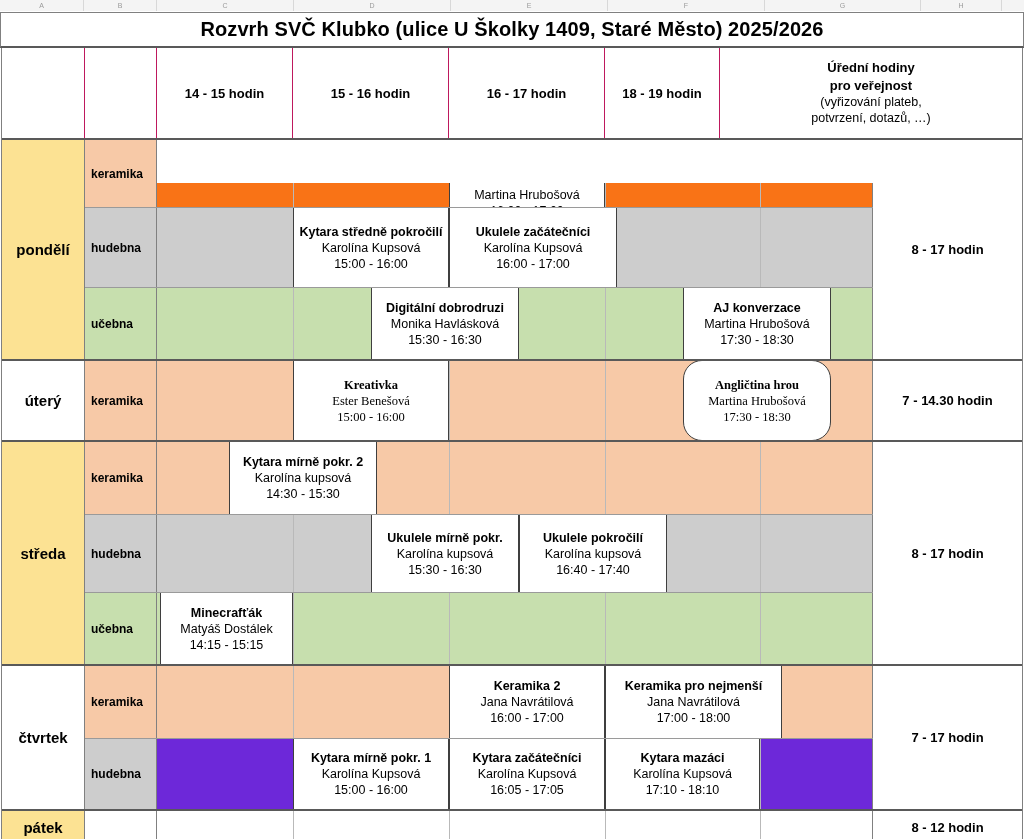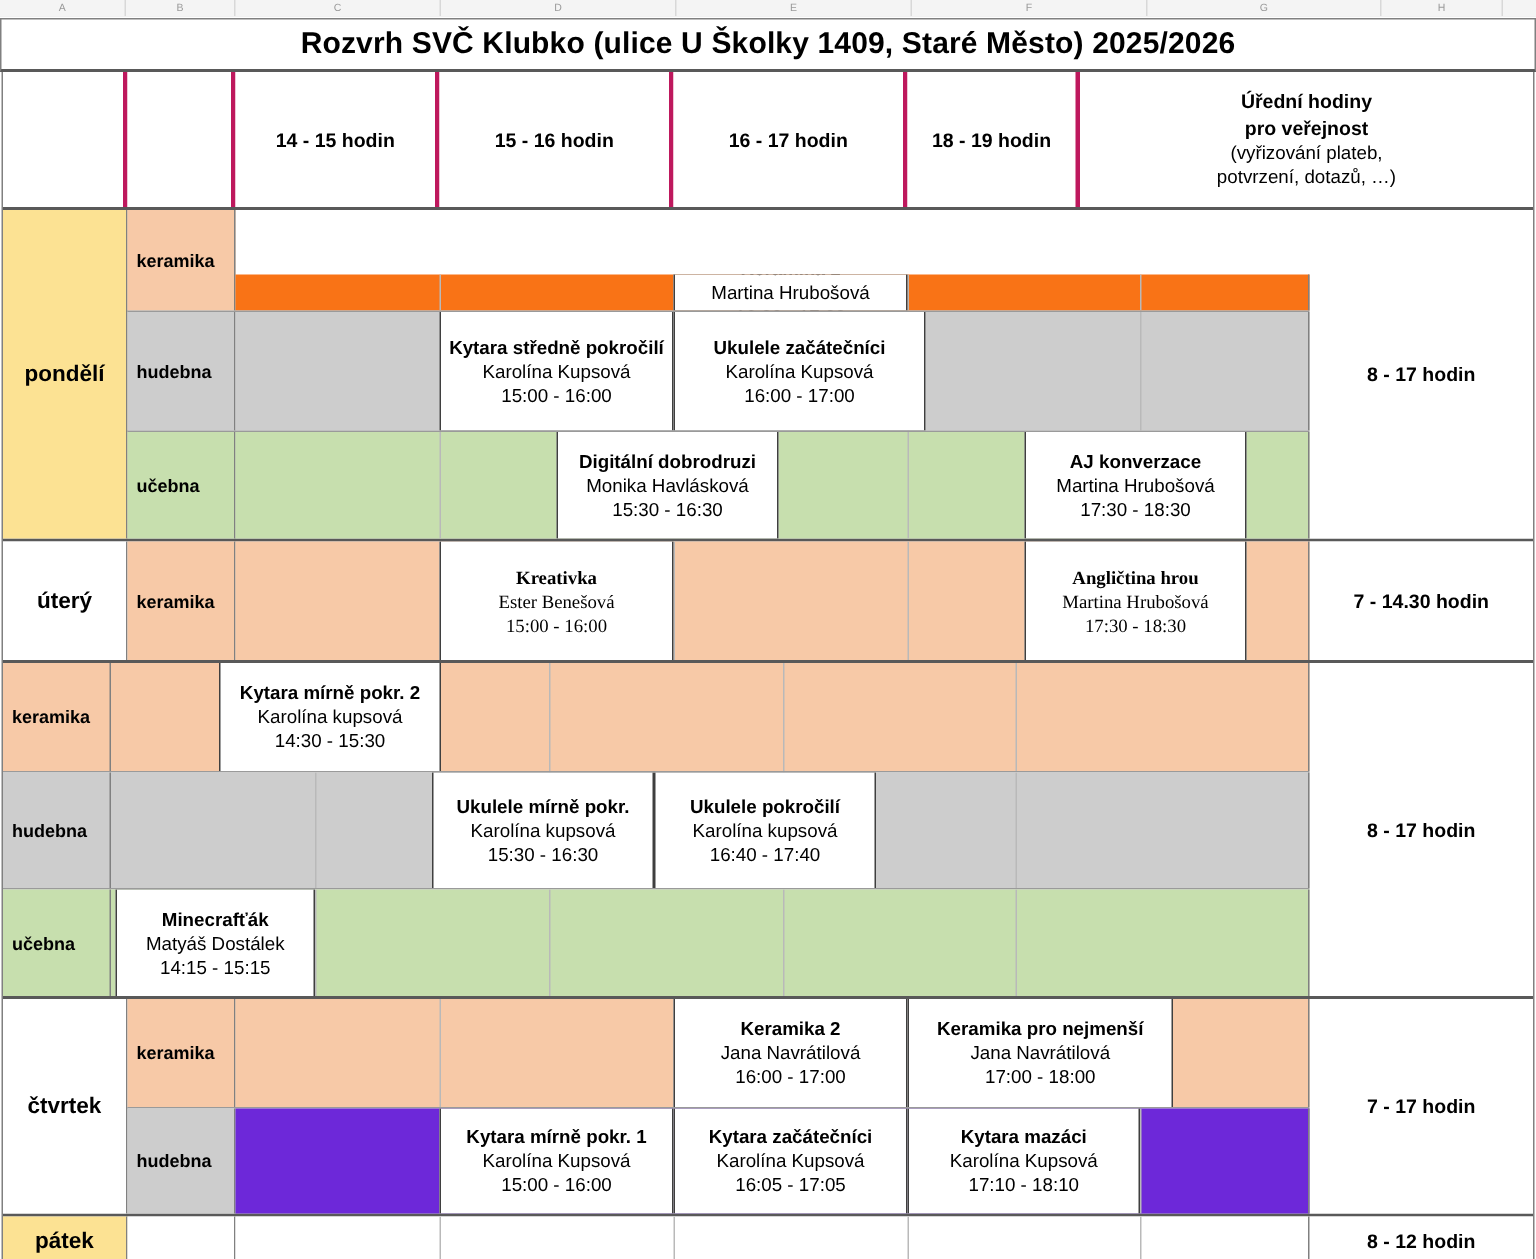--- a/index.html
+++ b/index.html
@@ -33,21 +33,21 @@
   }
   .title-row .title{
     font-size:20px;font-weight:bold;letter-spacing:.1px;white-space:nowrap;
   }
 
   
   .grid{position:relative;width:1022px;margin:0 auto;border:1px solid #808080;border-top:none;box-sizing:border-box;}
 
   .hdr{display:flex;height:92px;box-sizing:border-box;border-bottom:2px solid #595959;}
   .hdr .cell{
-    box-sizing:border-box;border-right:3px solid #be185d;background:#fff;
+    box-sizing:border-box;border-right:1px solid #be185d;background:#fff;
     display:flex;align-items:center;justify-content:center;text-align:center;
     font-size:13px;font-weight:bold;
   }
   .hdr .cell.office{
     flex-direction:column;line-height:1.32;border-right:none;padding:0 4px;
   }
   .hdr .cell.office .sub{font-weight:normal;font-size:12.5px;}
 
   
   .dayblock{display:flex;box-sizing:border-box;border-bottom:2px solid #595959;}
@@ -211,33 +211,36 @@
               <div class="track" style="background: rgb(247, 201, 167); font-family: Liberation Serif, serif;">
                 <div class="vline" style="left: 136px;"></div>
                 <div class="vline" style="left: 292px;"></div>
                 <div class="vline" style="left: 448px;"></div>
                 <div class="vline" style="left: 603px;"></div>
                 <div class="ev" style="left: 136px; width: 156px;">
                   <div class="n">Kreativka</div>
                   <div class="t">Ester Benešová</div>
                   <div class="h">15:00 - 16:00</div>
                 </div>
-                <div class="ev" style="left: 526px; width: 148px;">
+                <div class="ev" style="left: 526px; width: 148px; border-radius: 19px;">
                   <div class="n">Angličtina hrou</div>
                   <div class="t">Martina Hrubošová</div>
                   <div class="h">17:30 - 18:30</div>
                 </div>
               </div>
             </div>
           </div>
           <div class="officecell">
             <span>7 - 14.30 hodin</span>
           </div>
         </div>
         <div class="dayblock">
+          <div class="daycell" style="background: rgb(252, 226, 147);">
+            <span>středa</span>
+          </div>
           <div class="dayrows">
             <div class="roomrow" style="height: 72px;">
               <div class="roomcell" style="background: rgb(247, 201, 167);">
                 <span>keramika</span>
               </div>
               <div class="track" style="background: rgb(247, 201, 167);">
                 <div class="vline" style="left: 136px;"></div>
                 <div class="vline" style="left: 292px;"></div>
                 <div class="vline" style="left: 448px;"></div>
                 <div class="vline" style="left: 603px;"></div>

